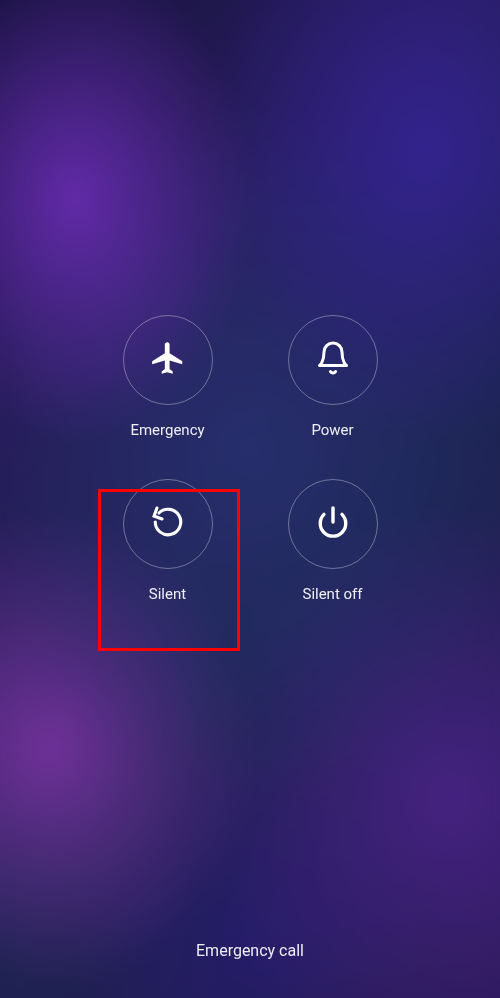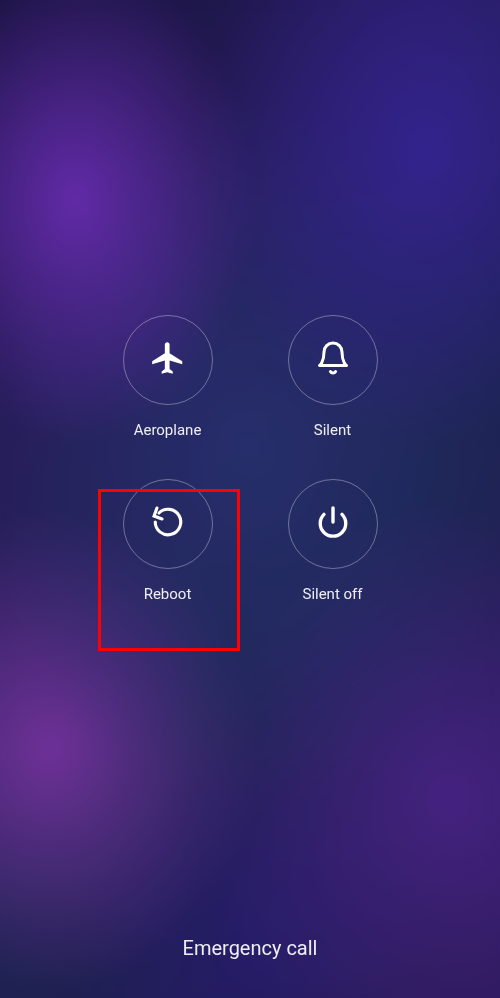--- a/index.html
+++ b/index.html
@@ -73,66 +73,66 @@
       left: 13px;
       top: 174px;
       pointer-events: none;
     }
     .emergency {
       position: absolute;
       bottom: 38px;
       left: 50%;
       transform: translateX(-50%);
       color: rgba(255, 255, 255, 0.92);
-      font-size: 20px;
+      font-size: 16px;
       font-weight: 400;
       z-index: 2;
       cursor: pointer;
     }
   </style>
 </head>
 <body>
 
 <div class="blur-overlay"></div>
 
 <div class="grid">
 
   <div class="option">
     <div class="circle">
       <span class="icon">
         <svg width="38" height="38" viewBox="0 0 24 24" fill="currentColor">
           <path d="M21 16v-2l-8-5V3.5c0-.83-.67-1.5-1.5-1.5S10 2.67 10 3.5V9l-8 5v2l8-2.5V19l-2 1.5V22l3.5-1 3.5 1v-1.5L13 19v-5.5l8 2.5z"></path>
         </svg>
       </span>
     </div>
-    <div class="label">Aeroplane</div>
+    <div class="label">Emergency</div>
   </div>
 
   <div class="option">
     <div class="circle">
       <span class="icon">
         <svg width="36" height="36" viewBox="0 0 24 24" fill="none" stroke="currentColor" stroke-width="2" stroke-linecap="round" stroke-linejoin="round">
           <path d="M18 8A6 6 0 0 0 6 8c0 7-3 9-3 9h18s-3-2-3-9"></path>
           <path d="M13.73 21a2 2 0 0 1-3.46 0"></path>
         </svg>
       </span>
     </div>
-    <div class="label">Silent</div>
+    <div class="label">Power</div>
   </div>
 
   <div class="option">
     <div class="circle">
       <span class="icon">
         <svg width="34" height="34" viewBox="0 0 24 24" fill="none" stroke="currentColor" stroke-width="2.2" stroke-linecap="round">
           <path d="M3 12a9 9 0 1 0 2.64-6.36"></path>
           <polyline points="3 3 3 9 9 9" fill="none" transform="rotate(20 6 6)"></polyline>
         </svg>
       </span>
     </div>
-    <div class="label">Reboot</div>
+    <div class="label">Silent</div>
   </div>
 
   <div class="option">
     <div class="circle">
       <span class="icon">
         <svg width="34" height="34" viewBox="0 0 24 24" fill="none" stroke="currentColor" stroke-width="2.4" stroke-linecap="round">
           <path d="M18.36 6.64a9 9 0 1 1-12.73 0"></path>
           <line x1="12" y1="2" x2="12" y2="12"></line>
         </svg>
       </span>

